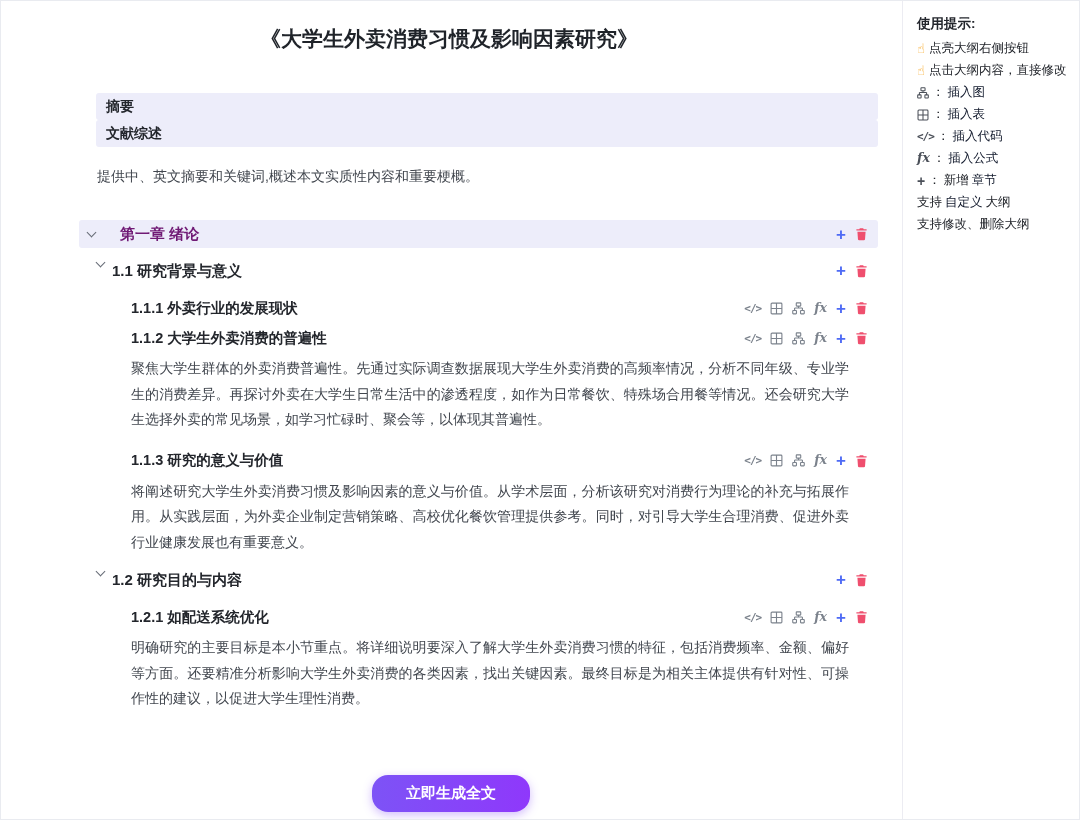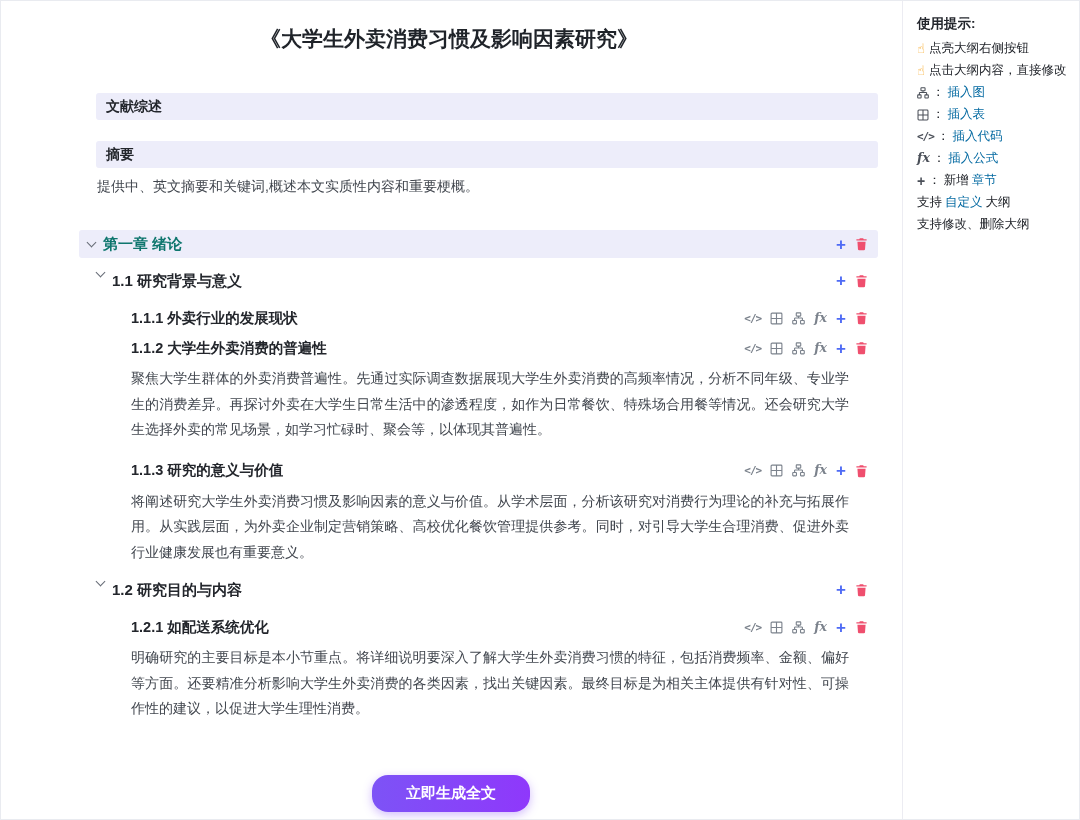--- a/index.html
+++ b/index.html
@@ -6,21 +6,21 @@
   html,body{width:1080px;height:820px;background:#fff;overflow:hidden;
     font-family:"Liberation Sans","DejaVu Sans",sans-serif;color:#23262c}
   .page{display:flex;width:1080px;height:820px;background:#fff;border:1px solid #e9ebf0}
   .main{position:relative;flex:0 0 902px;height:100%;padding:24px 24px 16px 78px;overflow:hidden;border-right:1px solid #ececf2}
   .doc-title{width:860px;margin:0 0 40px -60px;text-align:center;font-size:21px;font-weight:700;color:#1f2329;cursor:text}
   .bar{height:27px;background:#ededfa;border-radius:3px;display:flex;align-items:center;padding:0 10px;margin-left:17px}
   .bar.mb{margin-bottom:21px}
   .bar-title{font-size:14px;font-weight:700;color:#23262c}
   .abstract-body{margin:10px 0 34px 18px;font-size:14px;color:#41464e}
   .chapter-bar{height:28px;background:#ededfa;border-radius:3px;display:flex;align-items:center;padding:0 10px 0 9px;margin-bottom:14px}
-  .chapter-title{font-size:15px;font-weight:700;color:#0f766e;margin-left:8px}
+  .chapter-title{font-size:15px;font-weight:700;color:#701a75;margin-left:25px}
   .sec-row{display:flex;align-items:flex-start;height:26px;padding:0 10px 0 18px;margin-bottom:8px}
   .sec-title{font-size:15px;font-weight:700;color:#23262c;margin-left:8px}
   .chev{width:7px;height:7px;border-right:1.5px solid #666c76;border-bottom:1.5px solid #666c76;
     transform:rotate(45deg);margin-top:-3px;flex:0 0 auto;cursor:pointer}
   .row-icons{margin-left:auto;display:flex;align-items:center;gap:9px}
   .icn{display:inline-flex;align-items:center;justify-content:center;color:#7b828c;cursor:pointer;line-height:1}
   .icn.code{font-family:"DejaVu Sans Mono","Liberation Mono",monospace;font-size:11px;font-weight:700;letter-spacing:-1px}
   .icn.fx{font-family:"DejaVu Serif","Liberation Serif",serif;font-style:italic;font-size:12.5px;font-weight:700}
   .icn.plus{color:#4f6bf5;font-size:17px;font-weight:700}
   .icn.trash{color:#ef4f6e}
@@ -29,40 +29,40 @@
   .subsec-title{font-size:14.5px;font-weight:700;color:#23262c;cursor:text}
   .subsec .body{font-size:14px;line-height:25.5px;color:#41464e;width:718px;margin-bottom:16px;text-align:justify;cursor:text}
   .gen-btn{position:absolute;left:450px;bottom:7px;transform:translateX(-50%);
     background:linear-gradient(90deg,#7d53f6,#8f38fb);color:#fff;border:none;border-radius:16px;
     padding:9px 34px;font-size:15px;font-weight:600;font-family:inherit;cursor:pointer;
     box-shadow:0 3px 10px rgba(125,65,245,.35);white-space:nowrap}
   .tips{flex:1;padding:14px 10px 0 14px;font-size:12.5px;color:#23262c}
   .tips-heading{font-size:13.5px;font-weight:700;margin-bottom:7px}
   .tip{display:flex;align-items:center;gap:3px;margin-bottom:5px;white-space:nowrap}
   .hand{color:#f6a623;font-size:13px;margin-right:1px}
-  .tlink{color:#0369a1;text-decoration:none}
+  .tlink{color:#0f172a;text-decoration:none}
   .tips .icn{color:#4a4f58;cursor:default}
   .sep{color:#23262c}
   svg{display:block}
 </style>
 </head>
 <body>
 
 <div class="page">
 
   <main class="main">
 
     <h1 class="doc-title">《大学生外卖消费习惯及影响因素研究》</h1>
 
+    <div class="bar">
+      <span class="bar-title">摘要</span>
+    </div>
+
     <div class="bar mb">
       <span class="bar-title">文献综述</span>
-    </div>
-
-    <div class="bar">
-      <span class="bar-title">摘要</span>
     </div>
     <p class="abstract-body">提供中、英文摘要和关键词,概述本文实质性内容和重要梗概。</p>
 
     <div class="chapter-bar">
       <span class="chev"></span>
       <h2 class="chapter-title">第一章 绪论</h2>
       <div class="row-icons">
         <span class="icn plus">+</span>
         <span class="icn trash">
           <svg width="13" height="14" viewBox="0 0 14 15" fill="currentColor">

